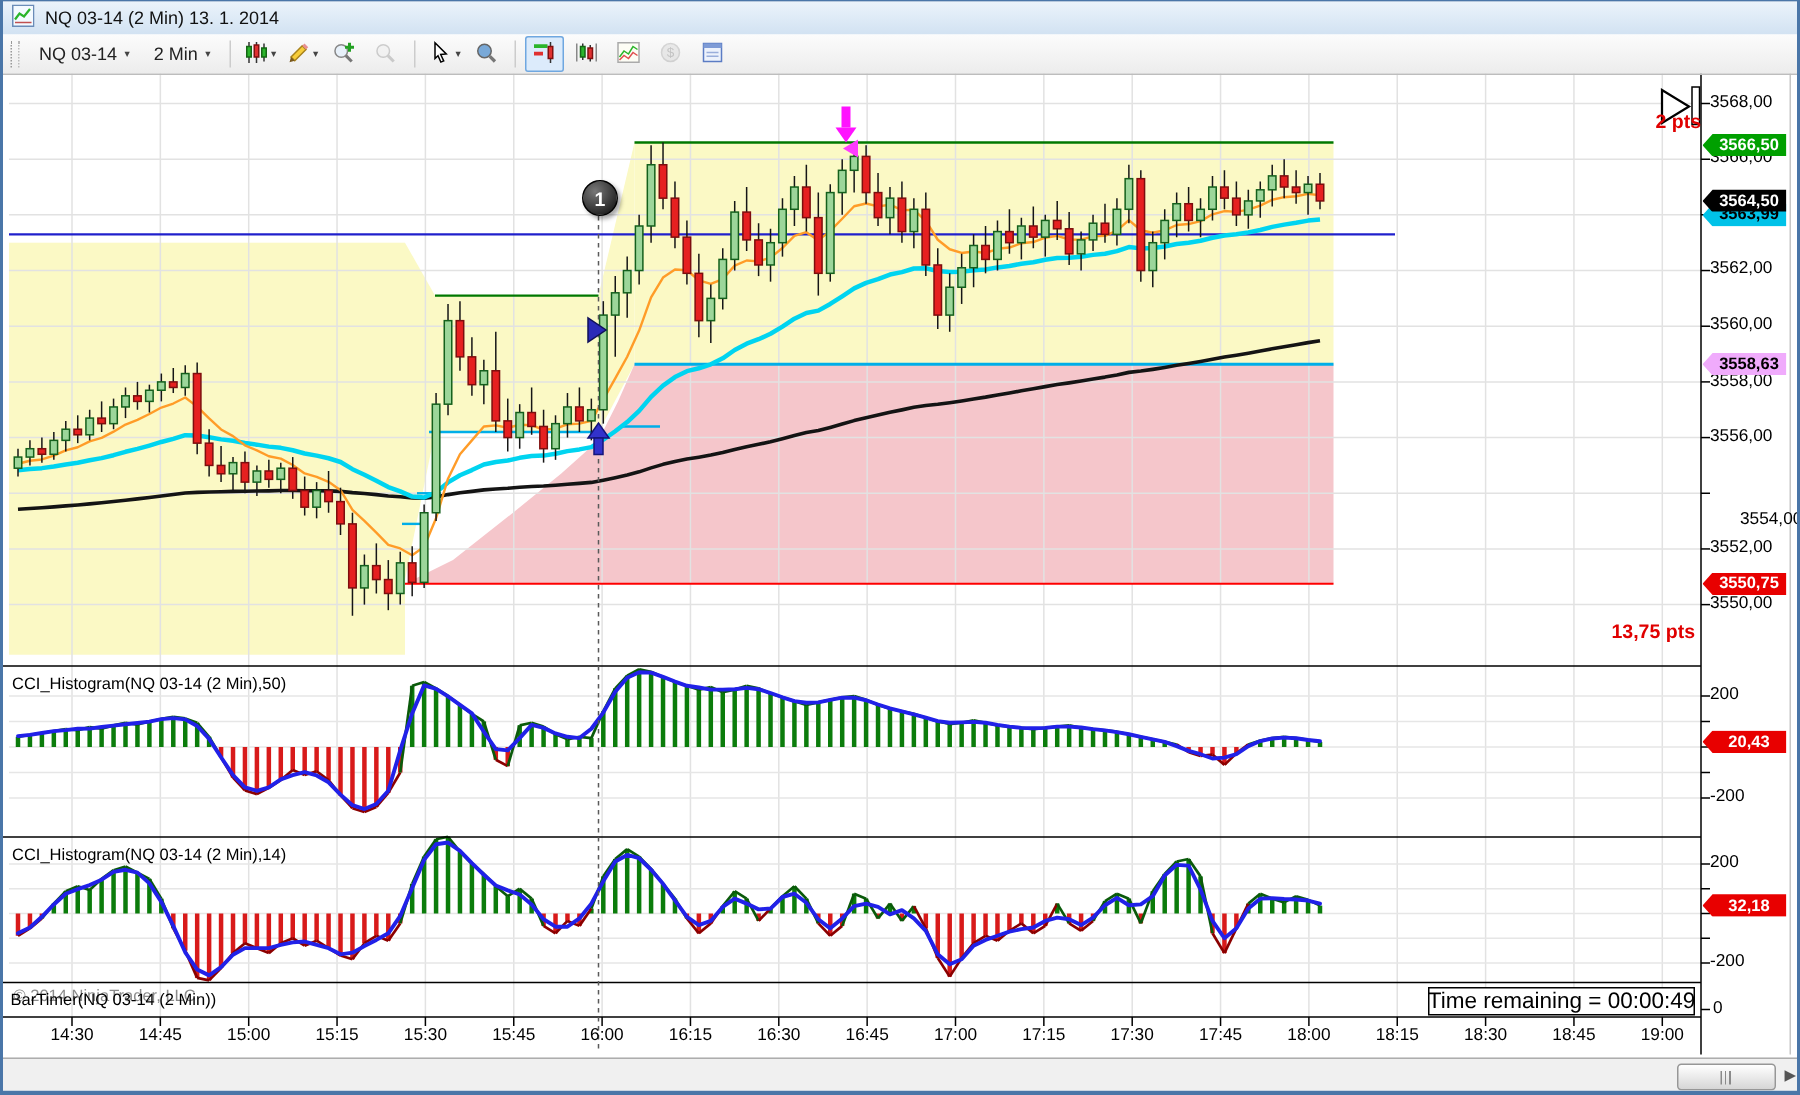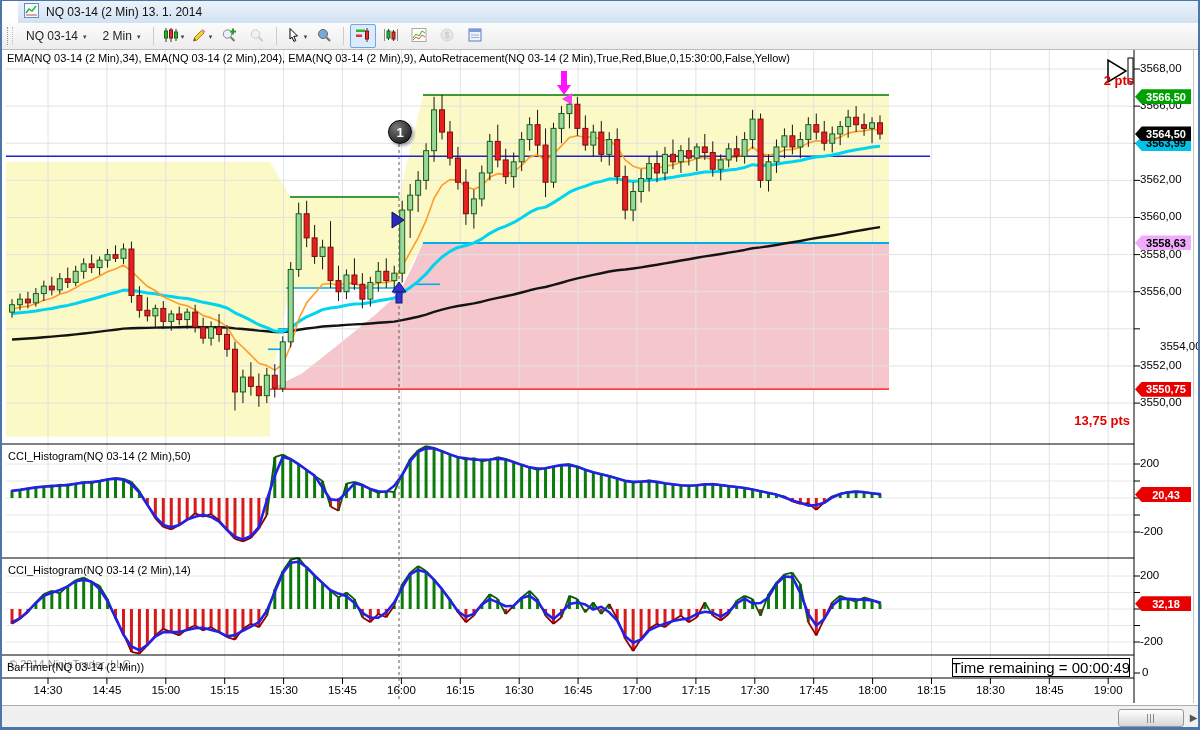--- a/index.html
+++ b/index.html
@@ -1,21 +1,21 @@
 <!DOCTYPE html>
 <html><head>
 <meta charset="utf-8">
 <style>
   html,body{margin:0;padding:0;background:#888;}
   #window{position:relative;width:1200px;height:730px;background:#FFF;overflow:hidden;
     font-family:"Liberation Sans",sans-serif;box-sizing:border-box;
     border-left:2px solid #4A76A8;border-right:2px solid #4A76A8;border-bottom:3px solid #4A76A8;border-top:1px solid #4A76A8;}
   #titlebar{position:absolute;left:0;top:0;right:0;height:22px;z-index:10;
     background:linear-gradient(#EBF3FB,#D2E2F2);display:flex;align-items:center;gap:7px;
-    padding-left:6px;font-size:12px;color:#111;margin-left:16px;}
+    padding-left:6px;font-size:12px;color:#111;}
   #toolbar{position:absolute;left:0;top:22px;right:0;height:26px;z-index:10;
     background:linear-gradient(#FCFCFC,#ECECEC);border-bottom:1px solid #BDBDBD;
     display:flex;align-items:center;padding:0 4px;gap:2px;font-size:12px;color:#222;}
   .grip{width:4px;height:18px;border-left:1px dotted #999;border-right:1px dotted #BBB;margin:0 4px 0 1px;}
   .tb-label{display:flex;align-items:center;gap:5px;padding:2px 6px;border:1px solid transparent;border-radius:2px;}
   .caret{font-size:7px;color:#444;line-height:1;}
   .tb-btn{height:22px;min-width:24px;display:flex;align-items:center;justify-content:center;
     gap:2px;border:1px solid transparent;border-radius:2px;}
   .tb-btn.selected{border-color:#6FA7E0;background:#DCEBFB;}
   .tb-btn.disabled{opacity:.45;}
@@ -930,21 +930,20 @@
       <polygon points="555,84 569,84 562,94" fill="#FF12FF"></polygon>
       <polygon points="570,92 570,104 560,98" fill="#FF3CFF"></polygon>
       <polygon points="390,291 404,291 397,281" fill="#3232CC" stroke="#14147A"></polygon>
       <rect x="394" y="291" width="6" height="11" fill="#3232CC" stroke="#14147A"></rect>
       <polygon points="390,211 390,227 402,219" fill="#2A2AB8" stroke="#10105A"></polygon>
       <polygon points="1106,59 1106,81 1124,70" fill="#FFF" stroke="#000" stroke-width="1.5"></polygon>
       <rect x="1126" y="57" width="5" height="25" fill="#FFF" stroke="#000"></rect>
     </svg>
   <div id="right-edge"></div>
 
-  <div class="ov ind-label" style="left:5px;top:51px;">EMA(NQ 03-14 (2 Min),34), EMA(NQ 03-14 (2 Min),204), EMA(NQ 03-14 (2 Min),9), AutoRetracement(NQ 03-14 (2 Min),True,Red,Blue,0,15:30:00,False,Yellow)</div>
   <div class="ov ind-label" style="left:6px;top:449px;">CCI_Histogram(NQ 03-14 (2 Min),50)</div>
   <div class="ov ind-label" style="left:6px;top:563px;">CCI_Histogram(NQ 03-14 (2 Min),14)</div>
   <div class="ov" id="copyright" style="left:7px;top:657px;">© 2014 NinjaTrader, LLC</div>
   <div class="ov" id="lbl-bartimer" style="left:5px;top:660px;text-align:right;">BarTimer(NQ 03-14 (2 Min))</div>
   <div class="ov" id="time-remaining">Time remaining = 00:00:49</div>
   <div class="ov pts" style="left:1080px;top:72px;width:52px;">2 pts</div>
   <div class="ov pts" style="left:1048px;top:412px;width:80px;">13,75 pts</div>
   <div class="ov" id="badge">1</div>
   <div class="ov" style="left:1140px;top:665px;font-size:11.5px;">0</div>
 

